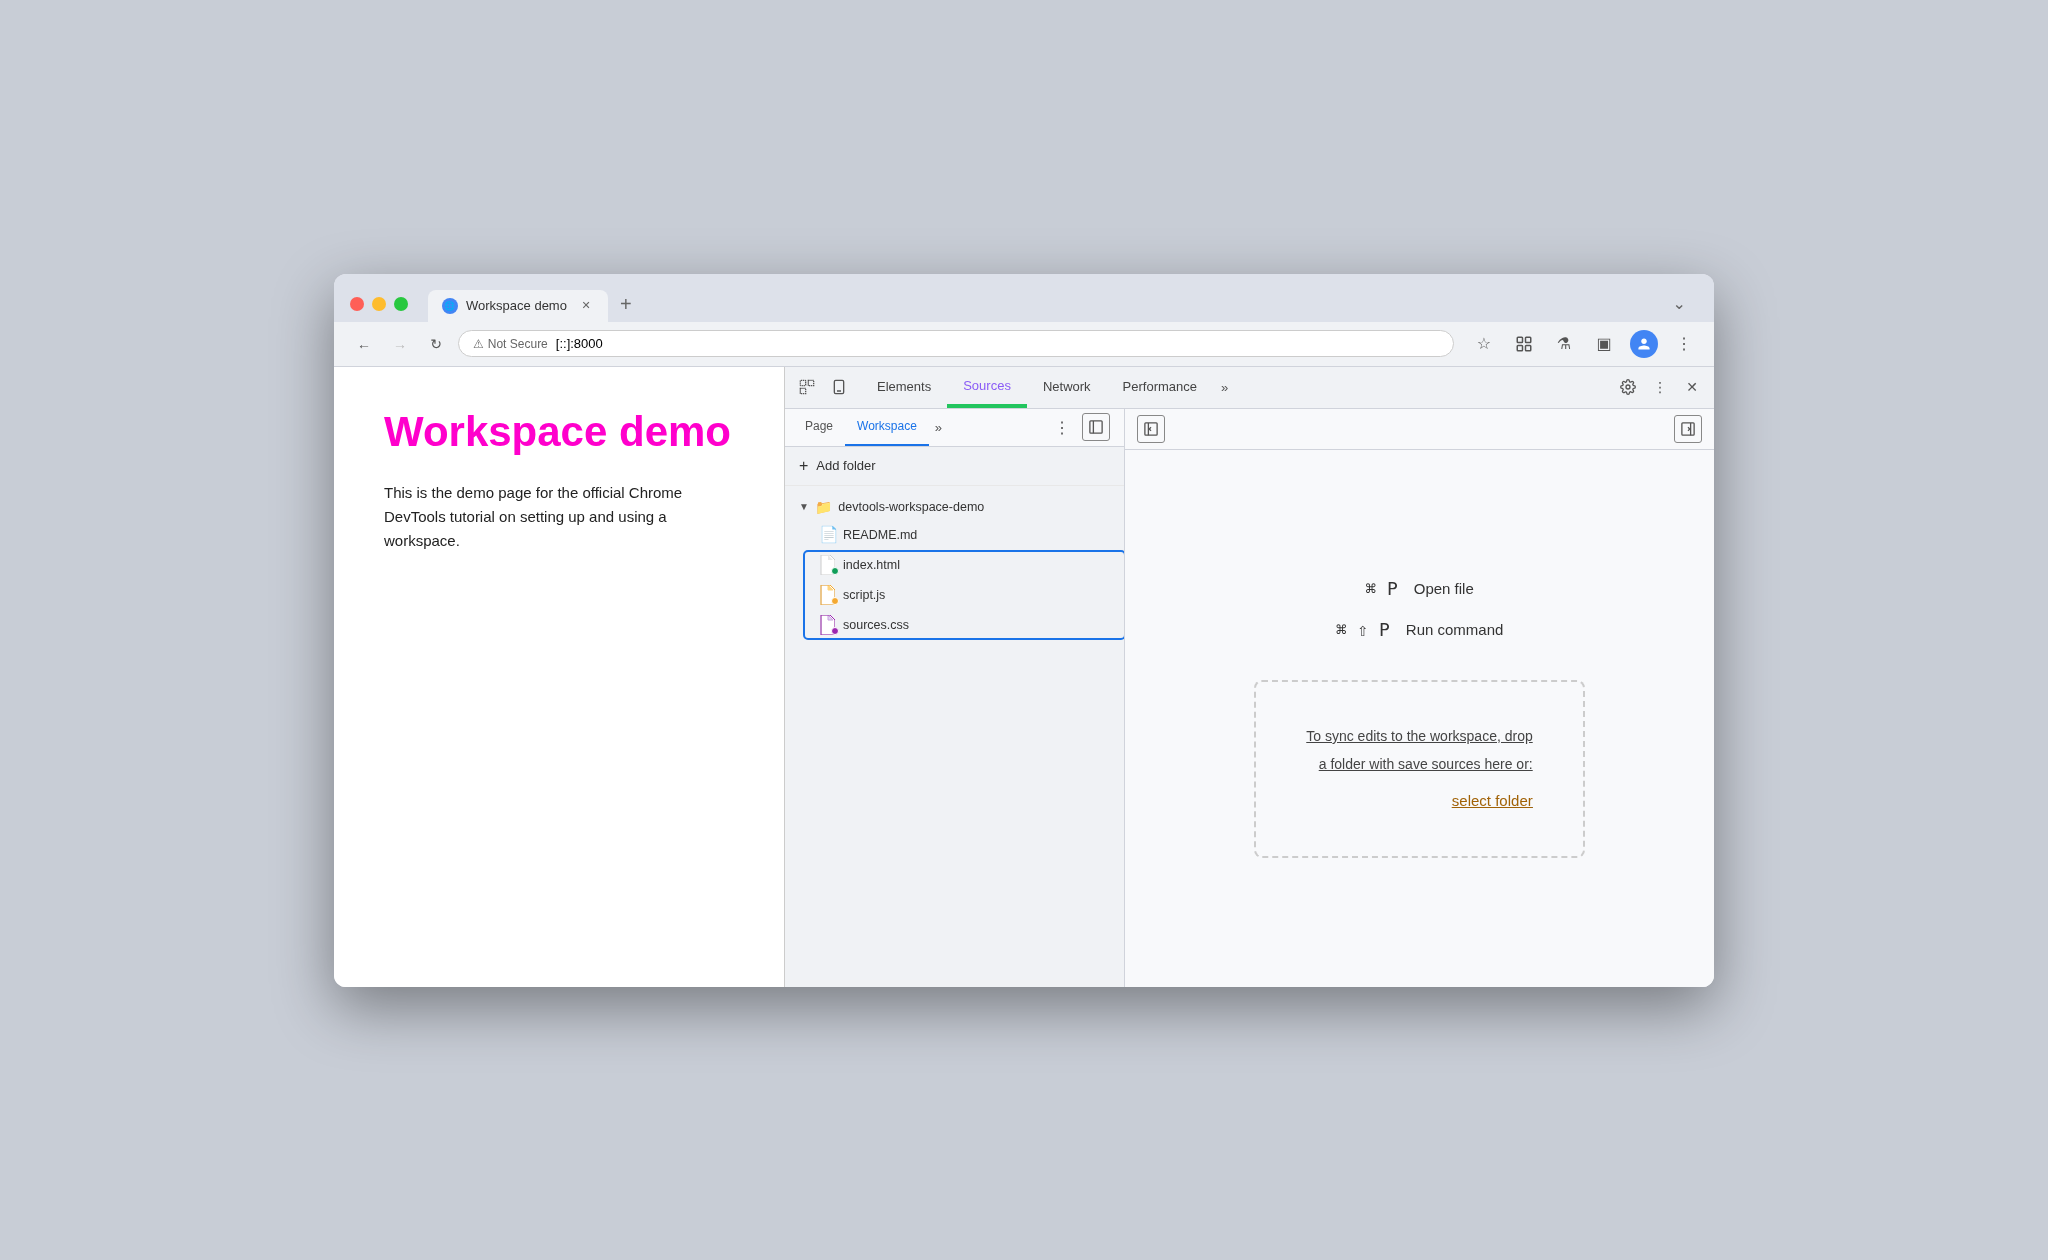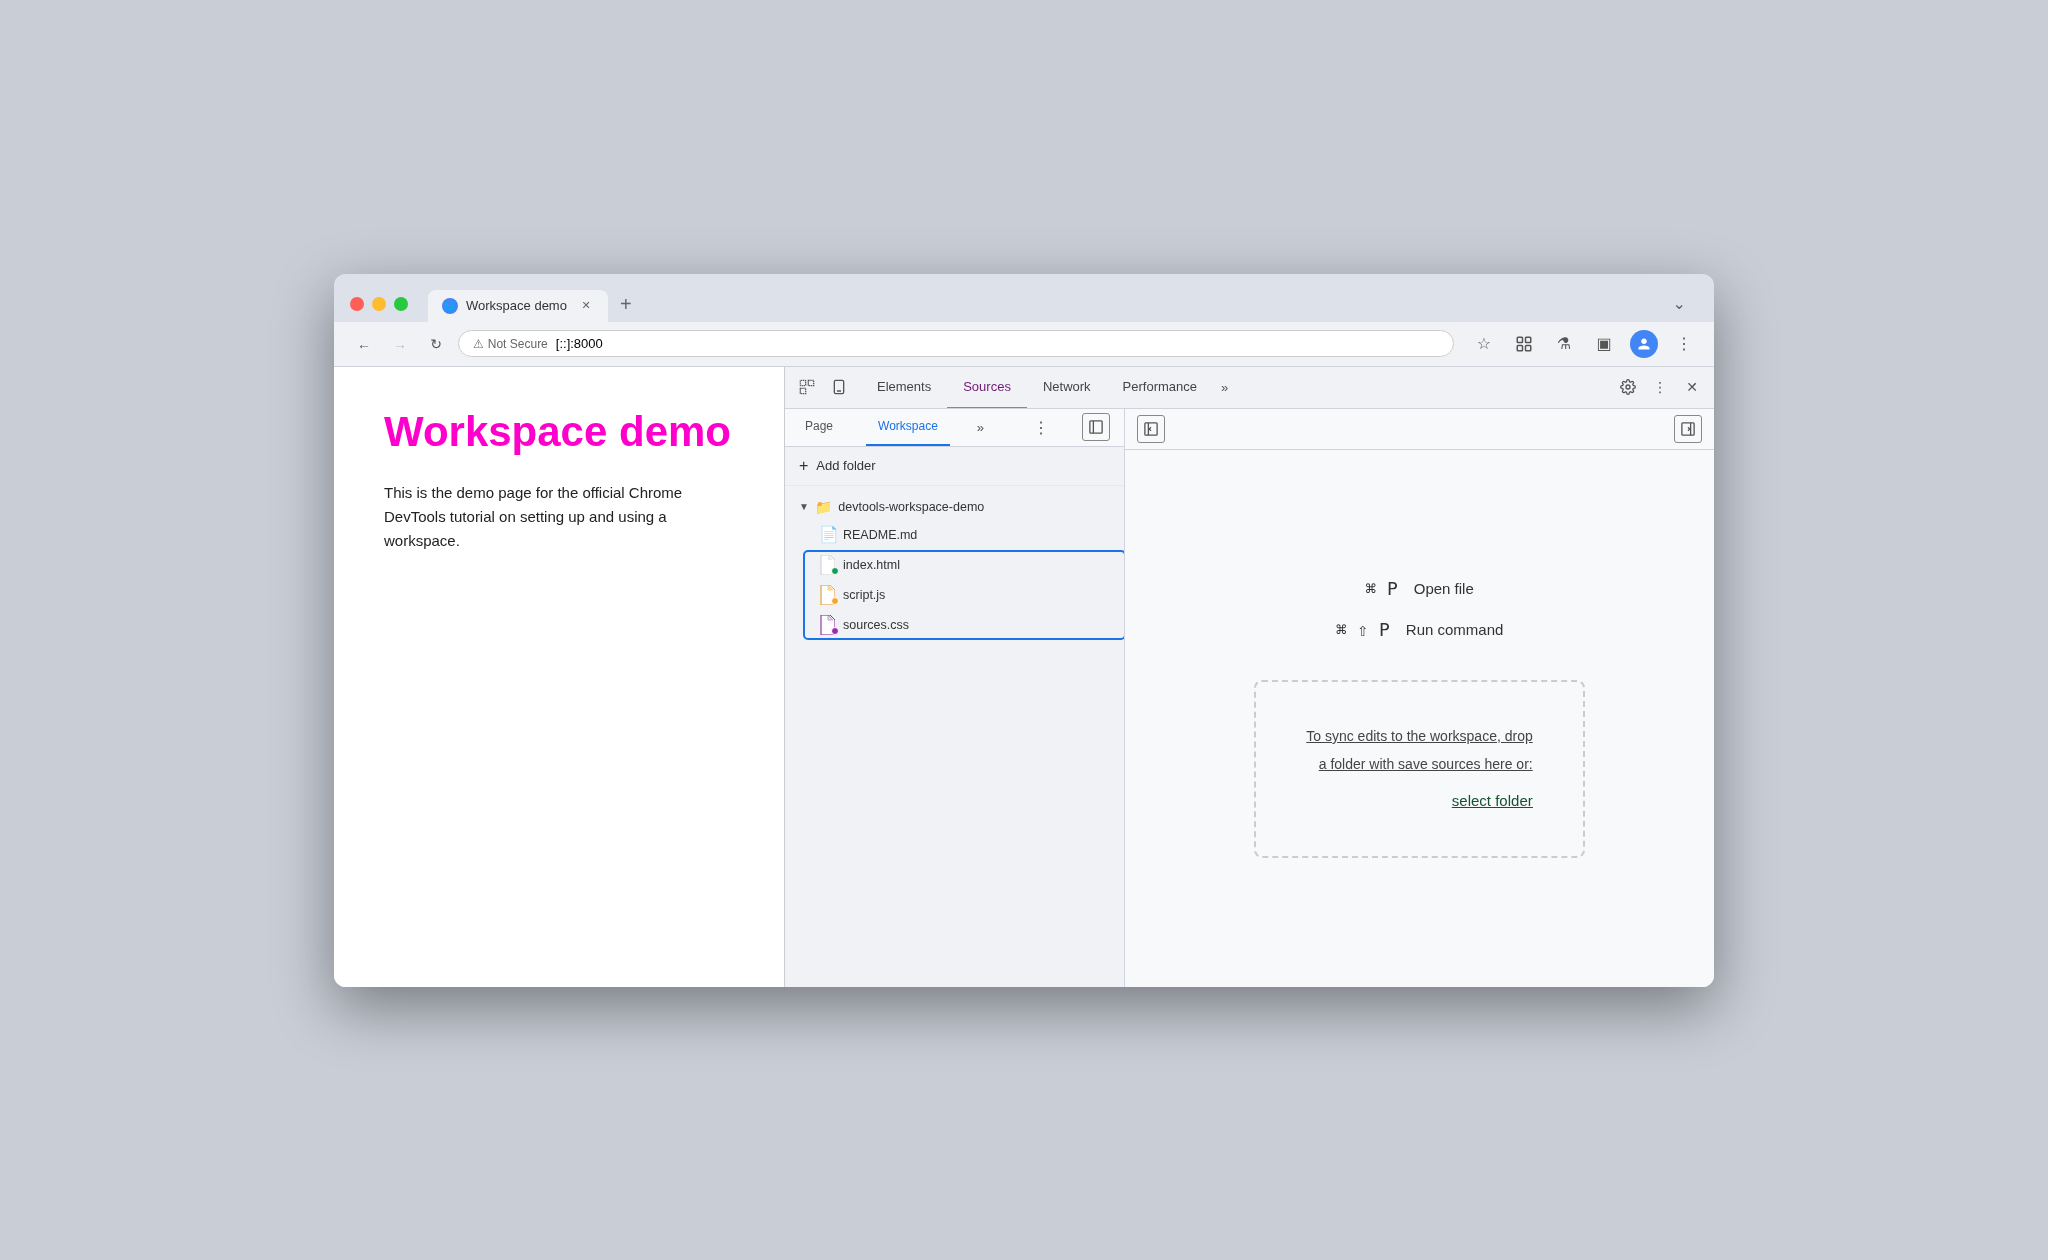--- a/index.html
+++ b/index.html
@@ -275,22 +275,22 @@
       display: flex;
       align-items: center;
       font-size: 13px;
       color: #444;
       cursor: pointer;
       border-bottom: 2px solid transparent;
       white-space: nowrap;
       text-align: right;
     }
     .dt-tab.active {
-      color: #701a75;
-      border-bottom: 1px solid #22c55e;
+      color: #8b5cf6;
+      border-bottom: 4px solid #22c55e;
     }
 
     .dt-tab-more {
       padding: 0 8px;
       height: 100%;
       display: flex;
       align-items: center;
       font-size: 13px;
       color: #555;
       cursor: pointer;
@@ -316,21 +316,20 @@
       flex-direction: column;
     }
 
     .subtabs {
       display: flex;
       align-items: center;
       border-bottom: 1px solid #d0d3db;
       padding: 0 8px;
       height: 38px;
       background: #f8f9fb;
-      gap: 21px;
     }
 
     .subtab {
       padding: 0 12px;
       height: 100%;
       display: flex;
       align-items: center;
       font-size: 12px;
       color: #555;
       cursor: pointer;
@@ -494,21 +493,21 @@
       font-size: 14px;
       line-height: 2;
       margin-top: 20px;
       max-width: 400px;
       text-decoration: underline;
     }
 
     .select-folder-link {
       text-decoration: underline;
       cursor: pointer;
-      color: #14532d;
+      color: #a16207;
       font-size: 15px;
     }
 
     .editor-statusbar {
       height: 28px;
       background: #f0f2f5;
       border-top: 1px solid #d0d3db;
       display: flex;
       align-items: center;
       justify-content: space-between;

